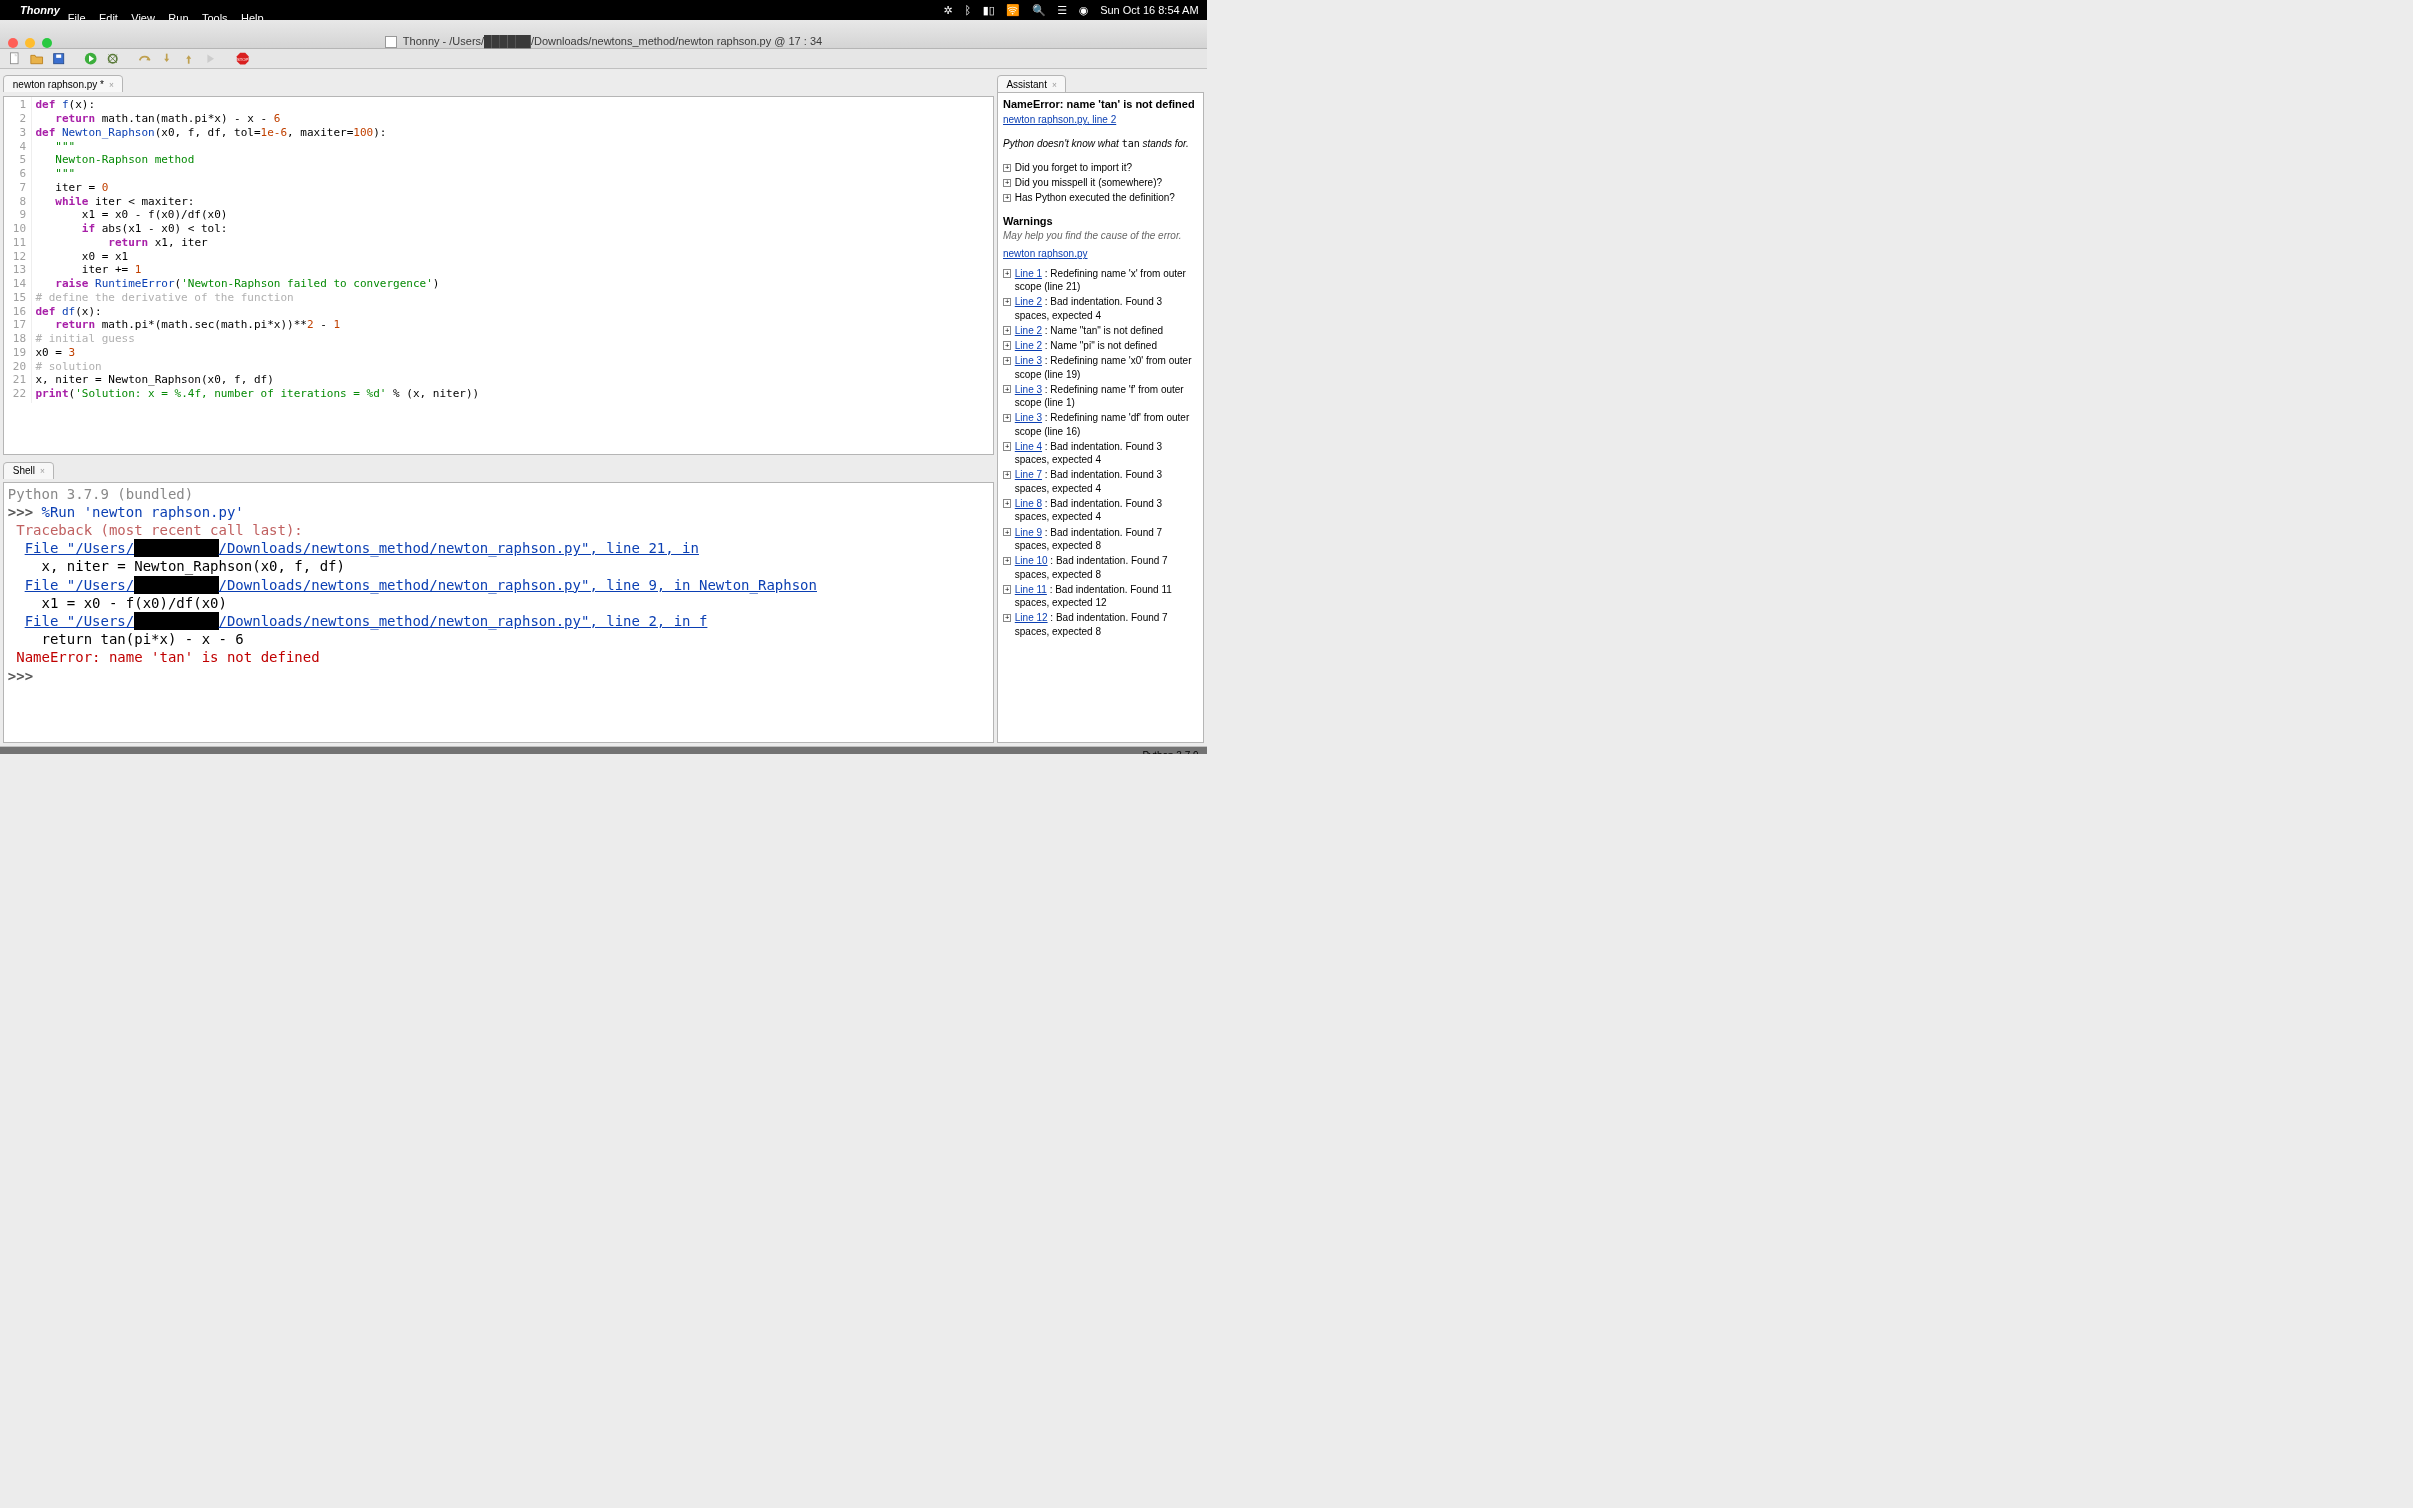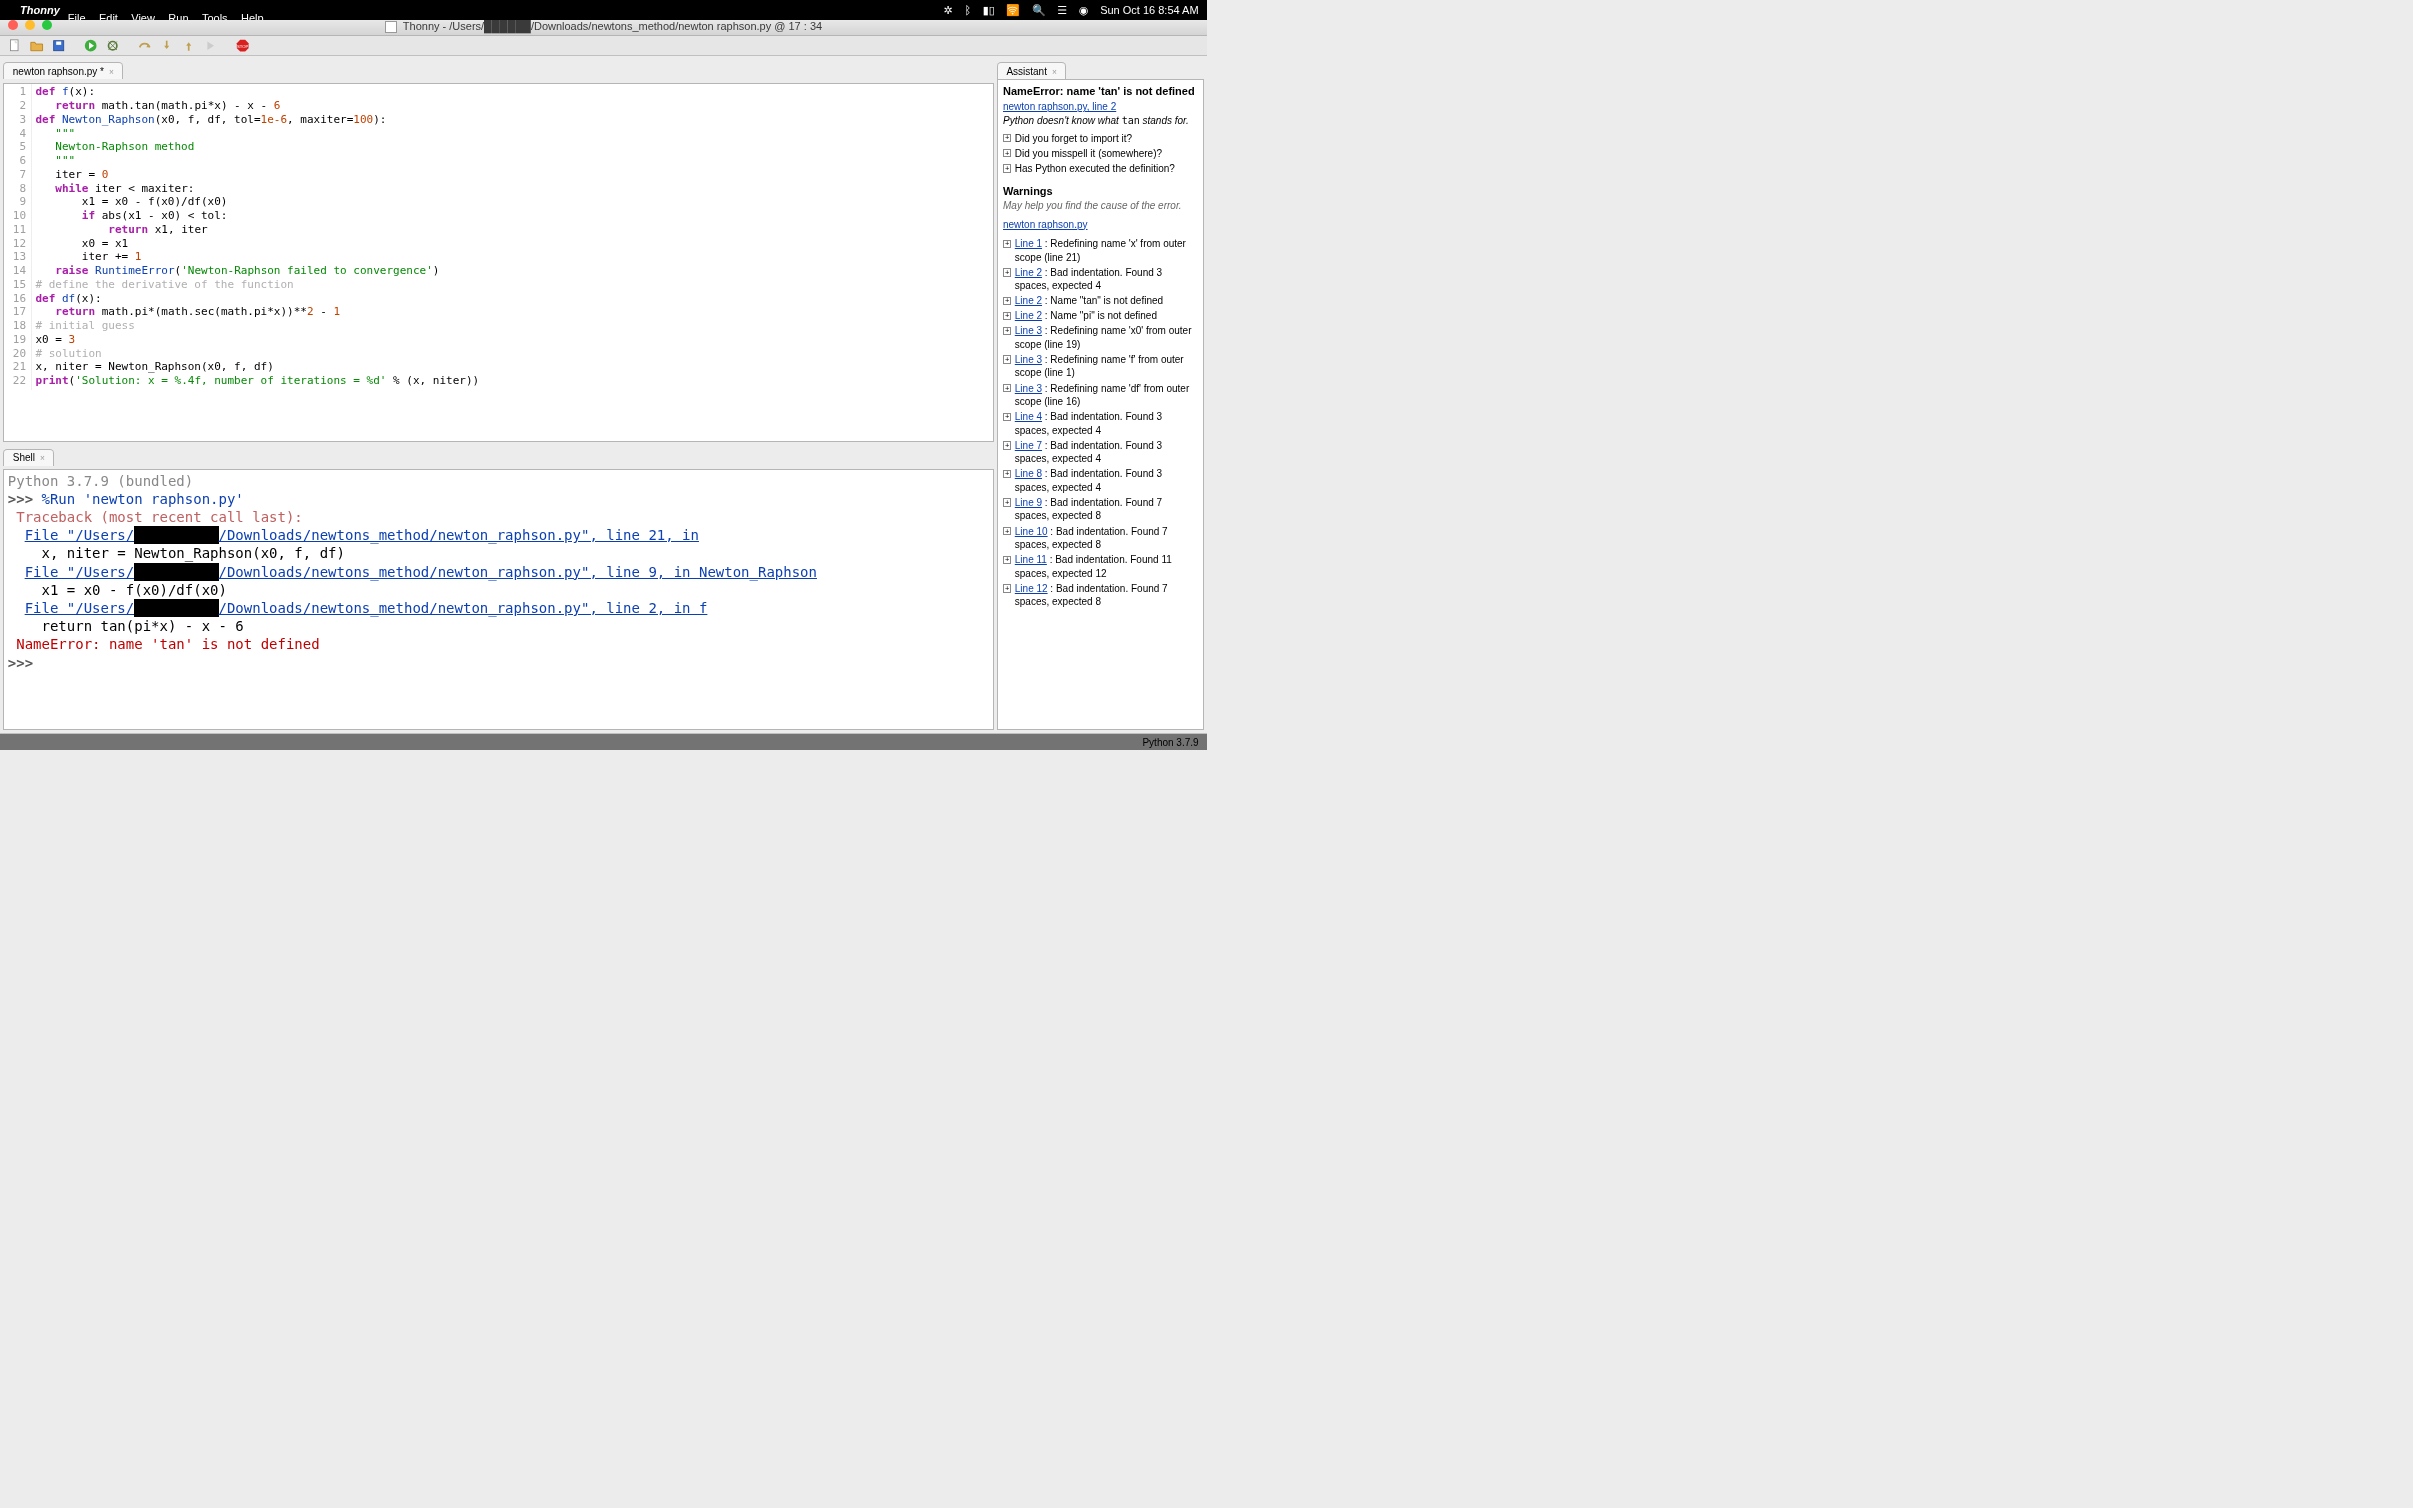--- a/index.html
+++ b/index.html
@@ -8,21 +8,21 @@
 
 .menubar { background:#000; color:#fff; height:20px; display:flex; align-items:center; padding:0 8.4px; font-size:11px; }
 .menubar .apple { font-size:12.6px; margin-right:11.7px; }
 .menubar .app-name { font-weight:bold; margin-right:8px;font-style:italic; }
 .menubar .menu-item { margin-right:13.4px;margin-top:16px; }
 .menubar .spacer { flex:1; }
 .menubar .status-icon { margin-left:11.7px; font-size:11px; }
 .menubar .clock { margin-left:11.7px; }
 
 
-.titlebar { background:linear-gradient(#e8e8e8,#d4d4d4); height:16px; display:flex; align-items:flex-start; position:relative; border-bottom:0.8px solid #b5b5b5; }
+.titlebar { background:linear-gradient(#e8e8e8,#d4d4d4); height:29px; display:flex; align-items:flex-end; position:relative; border-bottom:0.8px solid #b5b5b5; }
 .traffic { display:flex; gap:6.7px; margin-left:8.4px; }
 .traffic .dot { width:10px; height:10px; border-radius:50%; }
 .dot.red { background:#ff5f57; }
 .dot.yel { background:#ffbd2e; }
 .dot.grn { background:#28c940; }
 .titlebar .title { position:absolute; left:0; right:0; text-align:center; font-size:11px; color:#3a3a3a; pointer-events:none; }
 .title-icon { display:inline-block; width:11.7px; height:11.7px; background:#fff; border:0.8px solid #999; vertical-align:middle; margin-right:3.4px; }
 
 
 .toolbar { height:20px; display:flex; align-items:center; gap:5px; padding:1.7px 6.7px; background:#e6e6e6; border-bottom:0.8px solid #c0c0c0; }
@@ -58,21 +58,21 @@
 .shell-magic { color:#0b3fb3; }
 .shell-tb-head { color:#c06060; }
 .shell-link { color:#0b3fb3; text-decoration:underline; }
 .shell-err { color:#c00000; }
 .redact { background:#000; color:#000; display:inline-block; }
 
 
 .assistant { flex:1; background:#fff; border:0.8px solid #b5b5b5; overflow:auto; font-size:10px; line-height:1.35; padding:3.4px 5px; }
 .assist-title { font-weight:bold; font-size:11px; margin-bottom:1.7px; }
 .assist-link { color:#0b3fb3; text-decoration:underline;text-align:right; }
-.assist-body { margin:0 0; }
+.assist-body { margin:10px 0; }
 .mono { font-family: Menlo, Monaco, monospace; }
 .bullets { list-style:none; margin:3.4px 0; }
 .bullets li { display:flex; gap:3.4px; padding:0.8px 0; }
 .exp { width:8.4px; height:8.4px; border:0.8px solid #888; display:inline-flex; align-items:center; justify-content:center; font-size:7.5px; line-height:1; margin-top:2.5px; flex-shrink:0; }
 .warn-head { font-weight:bold; font-size:11px; margin-top:8.4px; }
 .warn-sub { font-style:italic; color:#666; font-size:10px; }
 
 
 .statusbar { height:17px; background:#737373; border-top:0.8px solid #c0c0c0; display:flex; align-items:center; justify-content:flex-end; padding:0 8.4px; font-size:10px; }
 </style>

